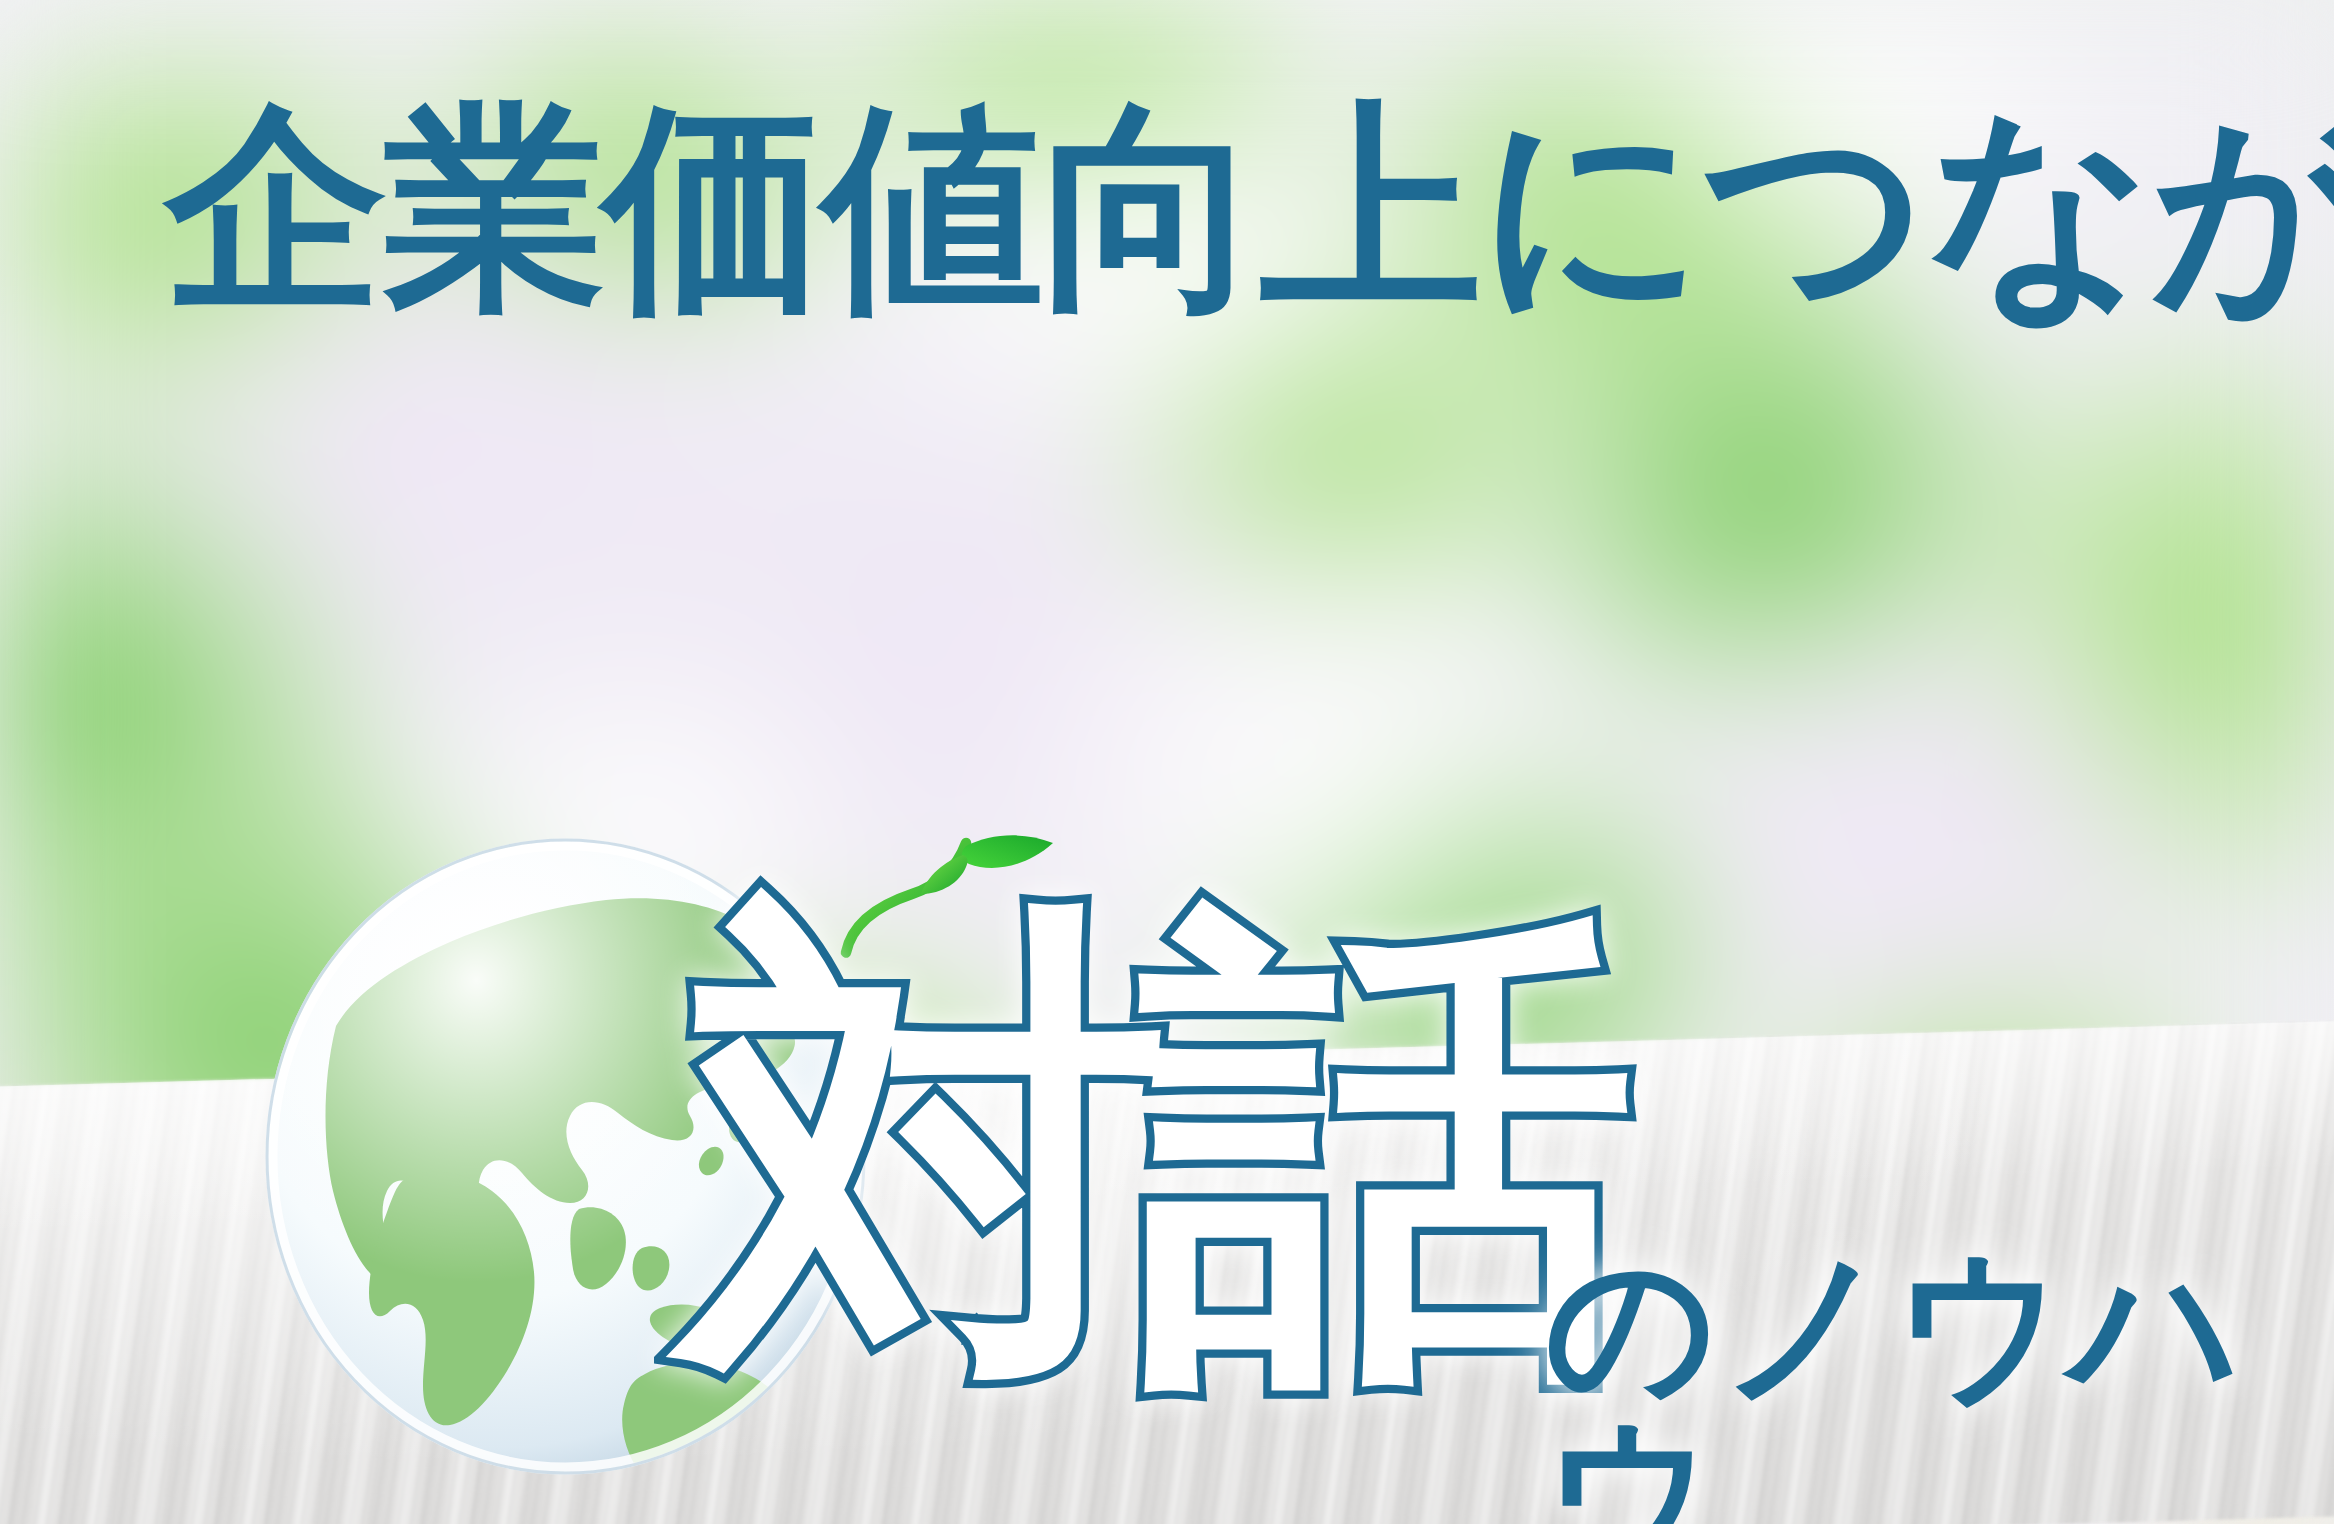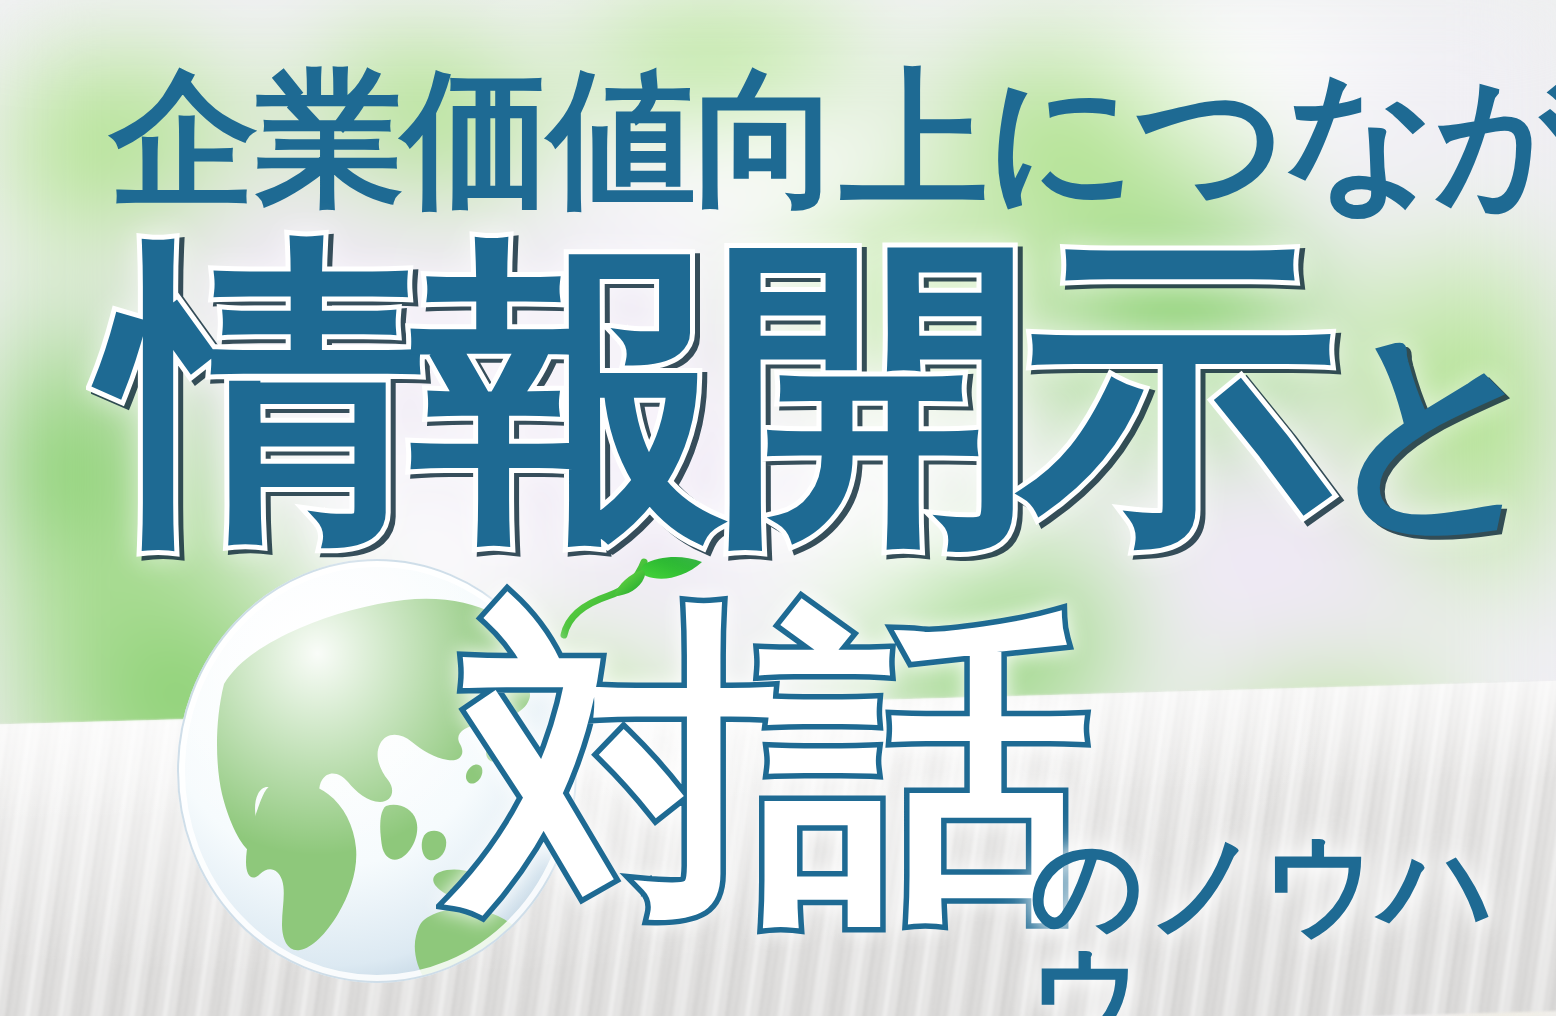--- a/index.html
+++ b/index.html
@@ -233,21 +233,18 @@
           <stop offset="0%" stop-color="#46d43a"></stop>
           <stop offset="100%" stop-color="#1aa82c"></stop>
         </linearGradient>
       </defs>
       <path d="M8,95 C12,76 28,64 52,56 C70,50 82,38 88,22" fill="none" stroke="url(#lg1)" stroke-width="7" stroke-linecap="round"></path>
       <path d="M88,24 C104,16 126,14 146,22 C128,38 106,42 90,36 C84,33 84,28 88,24 Z" fill="url(#lg2)"></path>
       <path d="M86,30 C74,34 62,44 58,56 C72,56 84,48 88,38 C90,34 89,31 86,30 Z" fill="url(#lg1)"></path>
     </svg>
   </div>
 
-  <div class="txt line2">
-    <span>情報開示</span><span class="plain">と</span>
-  </div>
 
   <div class="txt line3">対話</div>
 
   <div class="tail">のノウハウ</div>
 
 </div>
 
 </body></html>

